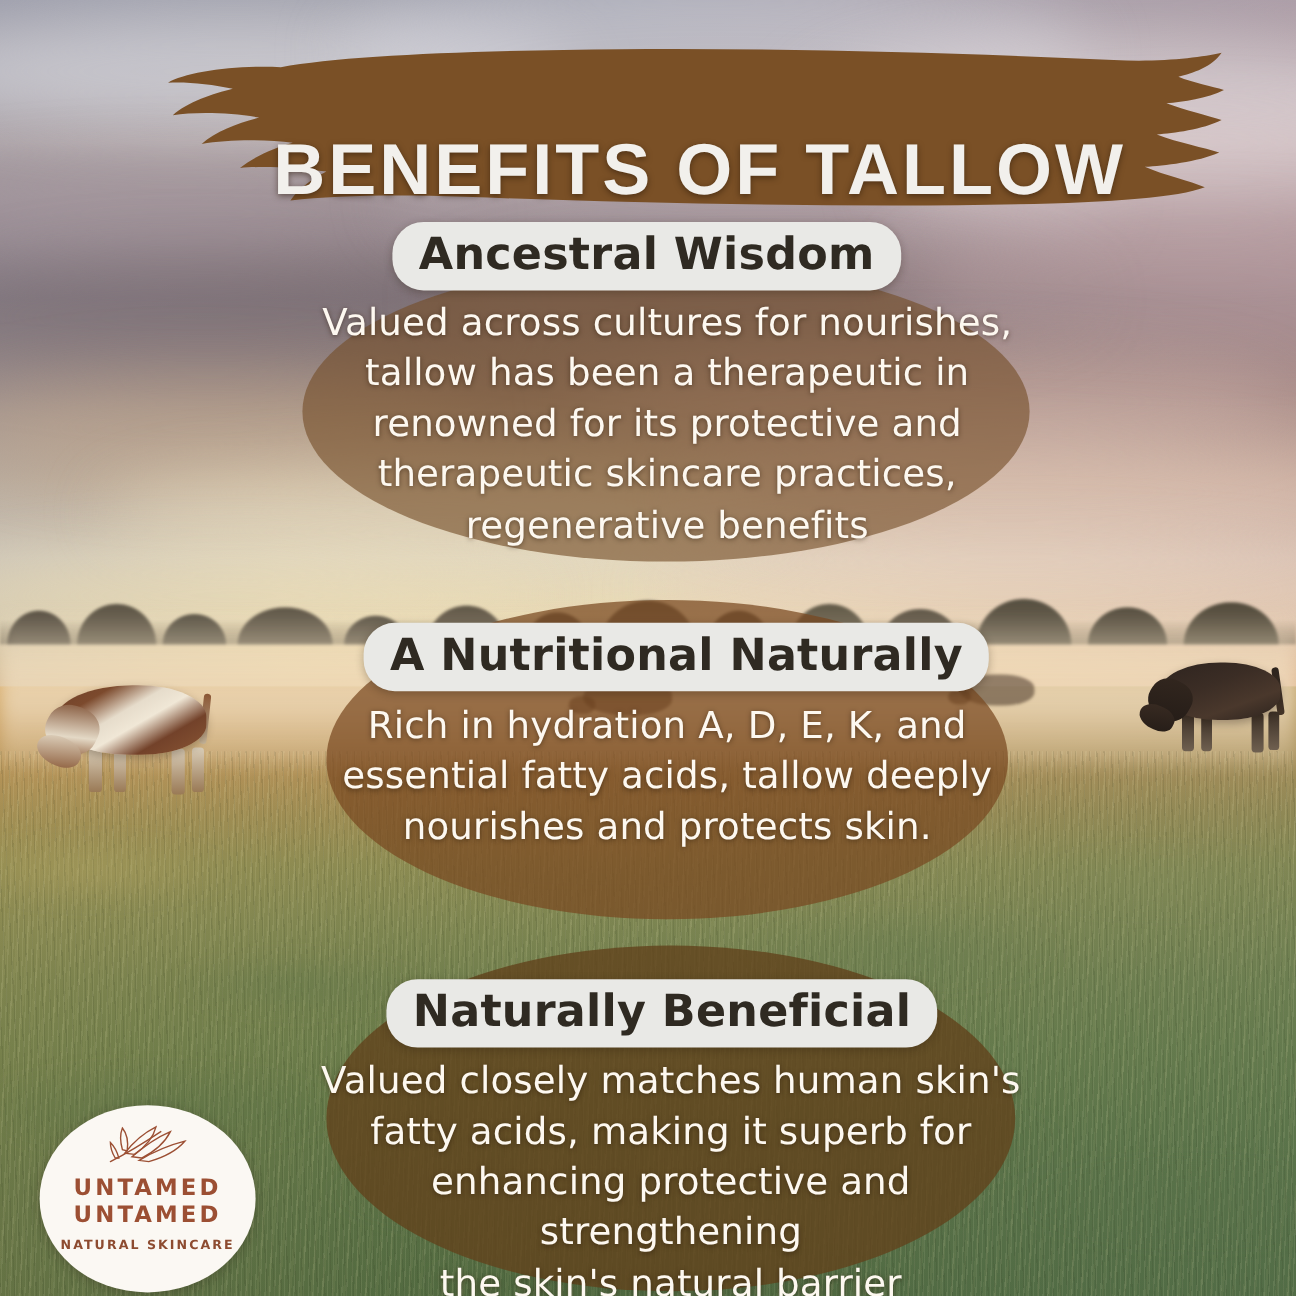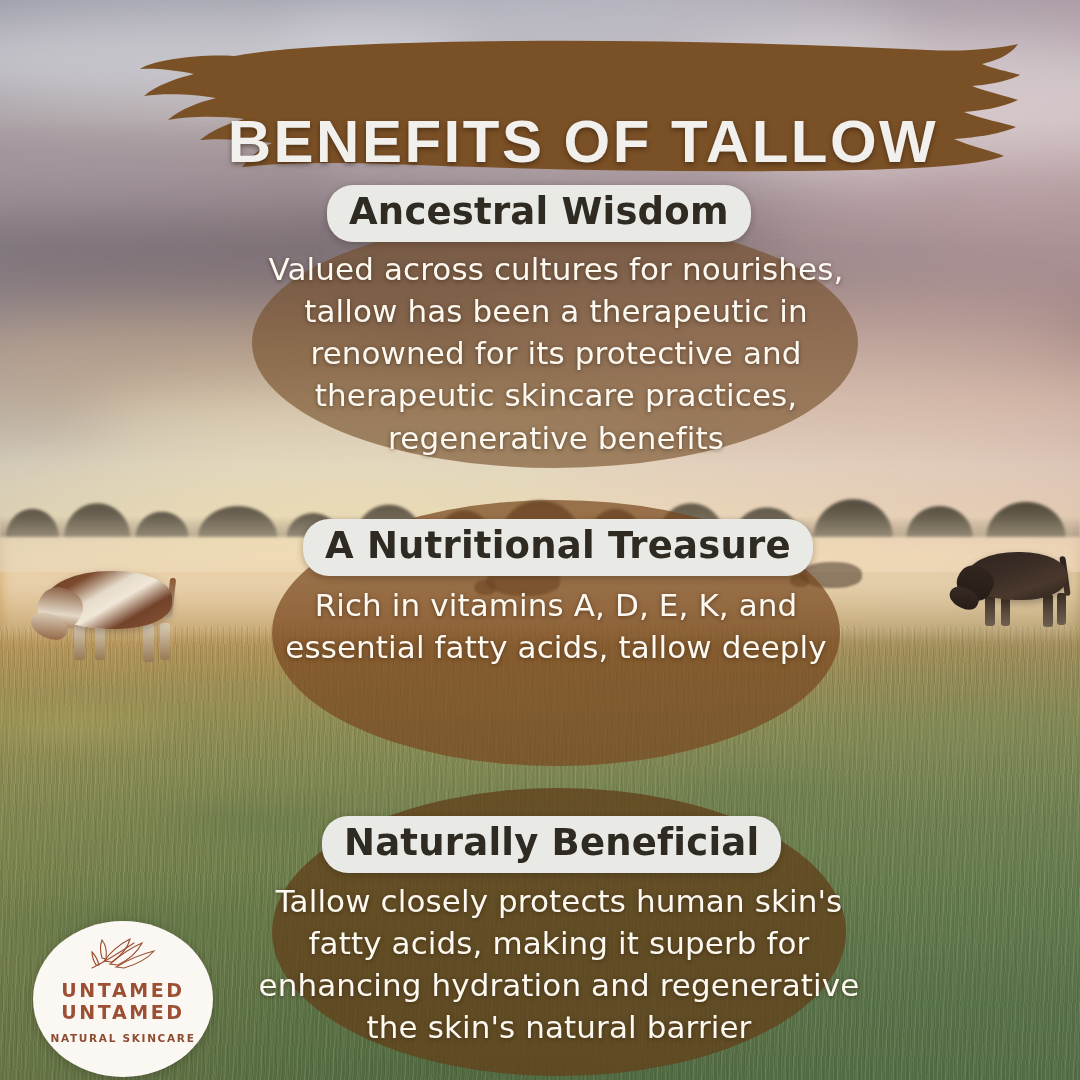--- a/index.html
+++ b/index.html
@@ -382,34 +382,35 @@
       <p>Valued across cultures for nourishes,</p>
       <p>tallow has been a therapeutic in</p>
       <p>renowned for its protective and</p>
       <p>therapeutic skincare practices,</p>
       <p>regenerative benefits</p>
     </div>
   </div>
 
   <div class="card">
     <div class="ellipse ell-2" style="left:272px;top:500px;width:568px;height:266px;"></div>
-    <div class="pill" style="left:303px;top:519px;">A Nutritional Treasure</div>
+    <div class="pill" style="left:303px;top:519px;">A Nutritional Naturally</div>
     <div class="body-text" style="left:258px;top:584px;width:596px;">
-      <p>Rich in vitamins A, D, E, K, and</p>
+      <p>Rich in hydration A, D, E, K, and</p>
       <p>essential fatty acids, tallow deeply</p>
+      <p>nourishes and protects skin.</p>
     </div>
   </div>
 
   <div class="card">
     <div class="ellipse ell-3" style="left:272px;top:788px;width:574px;height:288px;"></div>
     <div class="pill" style="left:322px;top:816px;text-align:right;">Naturally Beneficial</div>
     <div class="body-text" style="left:250px;top:880px;width:618px;">
-      <p>Tallow closely protects human skin's</p>
+      <p>Valued closely matches human skin's</p>
       <p>fatty acids, making it superb for</p>
-      <p>enhancing hydration and regenerative</p>
+      <p>enhancing protective and strengthening</p>
       <p>the skin's natural barrier</p>
     </div>
   </div>
 
   <div class="logo">
     <div class="logo-swoosh sw-top"></div>
     <div class="logo-swoosh sw-bot"></div>
     <div class="logo-inner">
       <svg class="logo-mark" viewBox="0 0 74 38">
         <g fill="none" stroke="#9c4f33" stroke-width="1.15" stroke-linecap="round">

